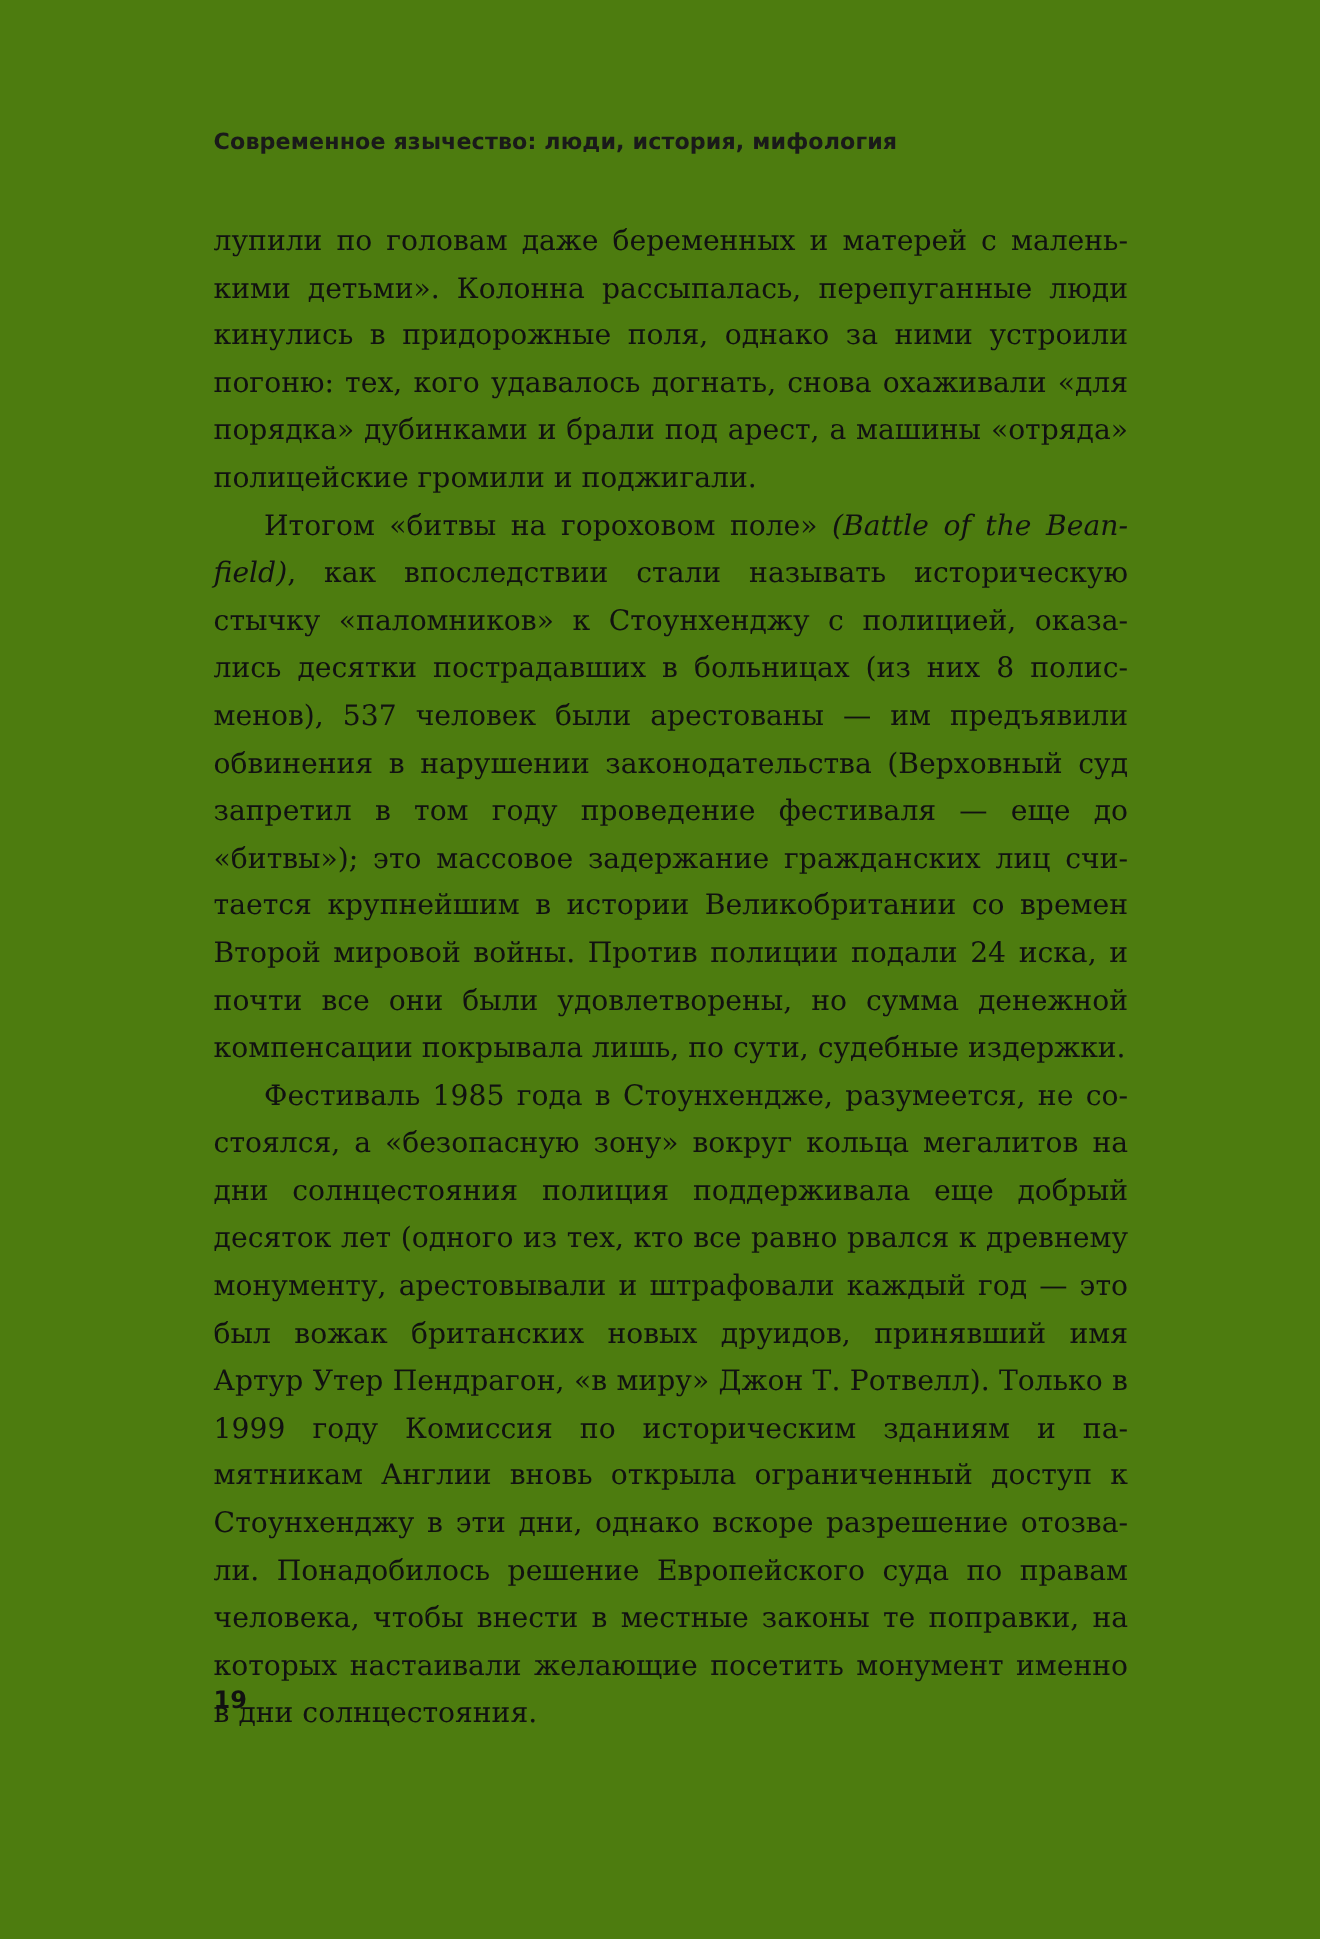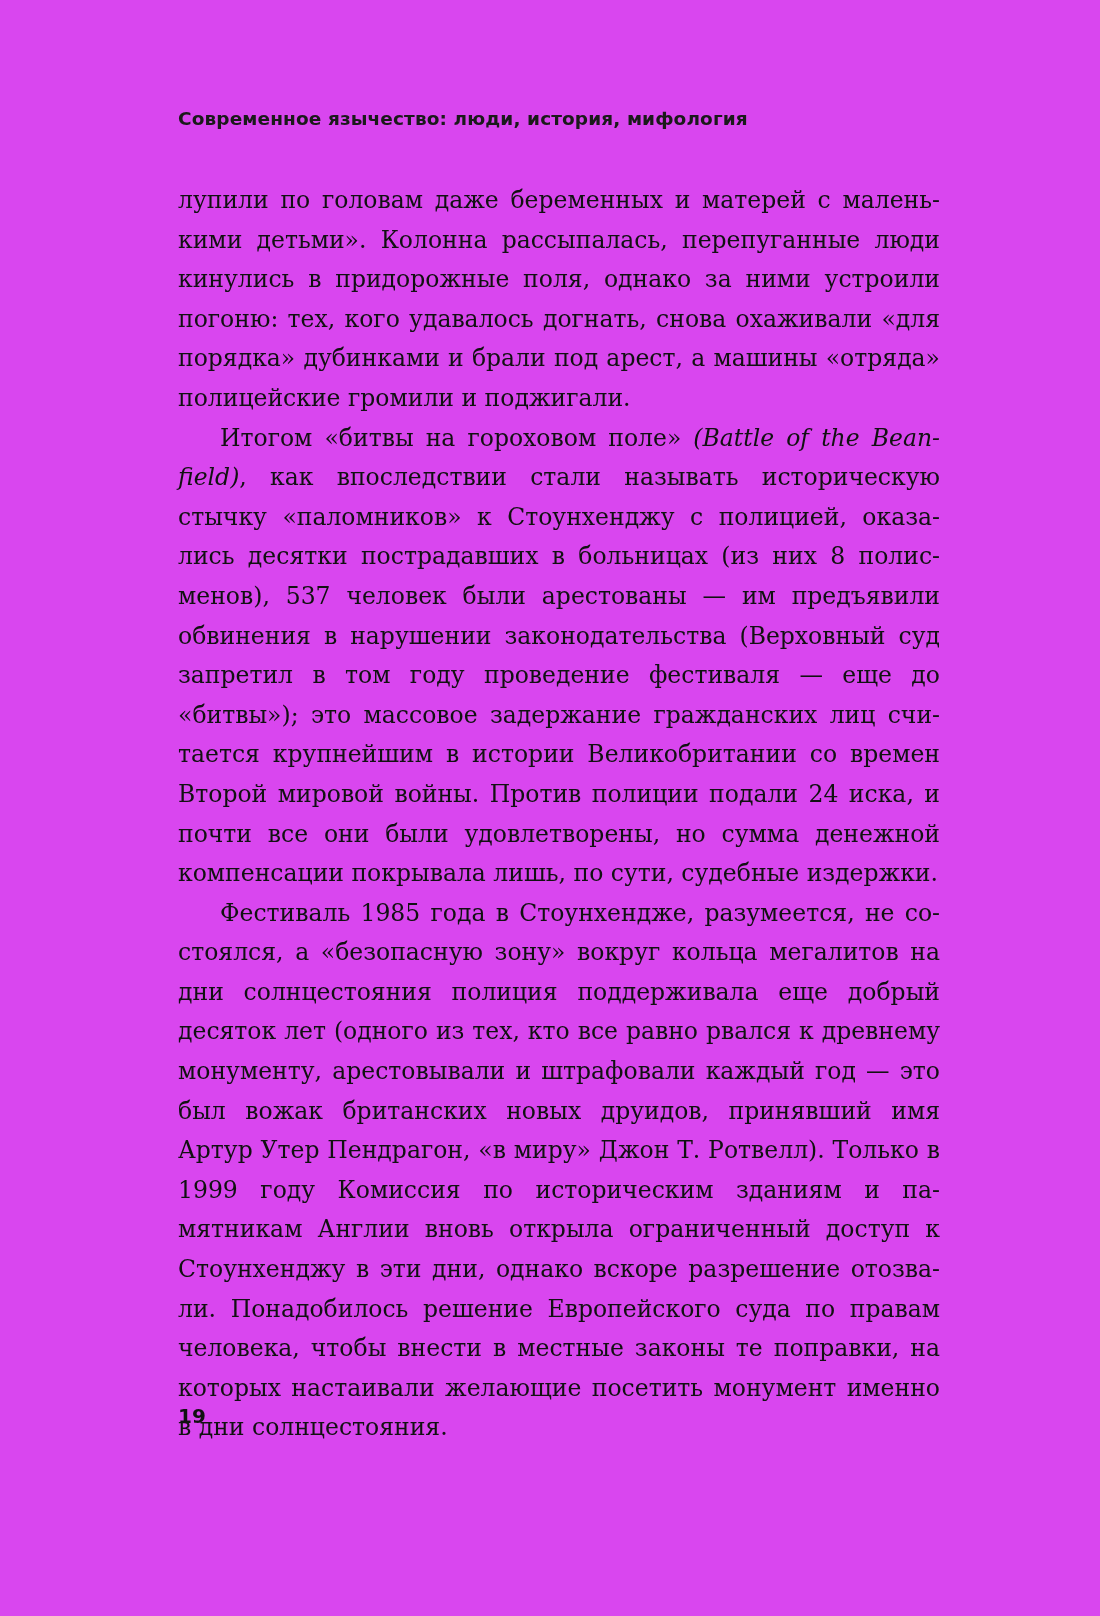--- a/index.html
+++ b/index.html
@@ -4,21 +4,21 @@
 <style>
   html, body {
     margin: 0;
     padding: 0;
     background: #ffffff;
   }
   .page {
     position: relative;
     width: 1100px;
     height: 1616px;
-    background: #d946ef;
+    background: #4d7c0f;
     box-sizing: border-box;
     overflow: hidden;
   }
   .content {
     position: absolute;
     left: 178px;
     top: 108px;
     width: 762px;
   }
   .running-head {

